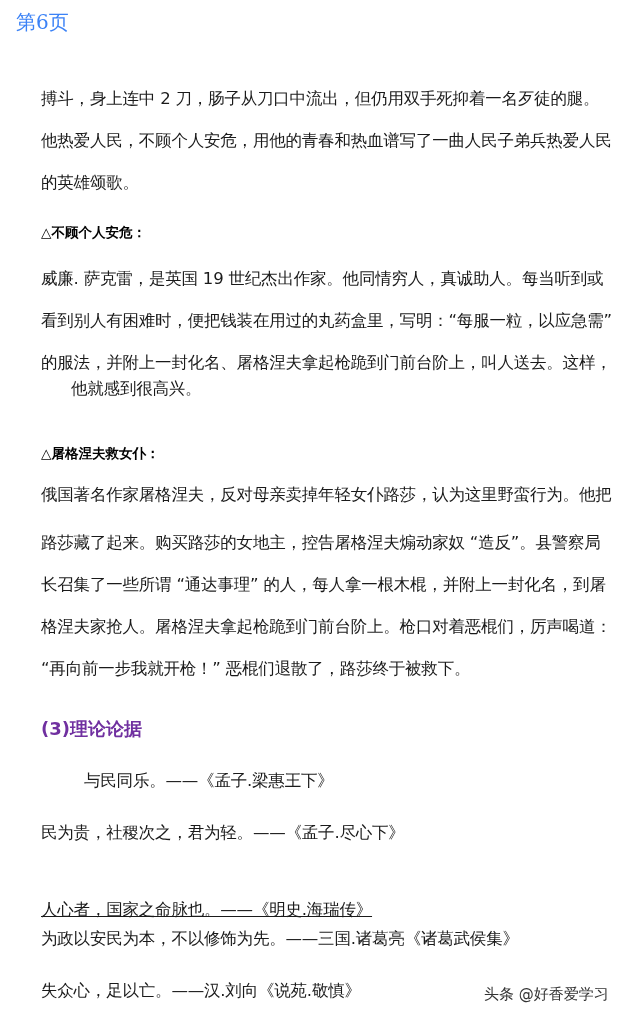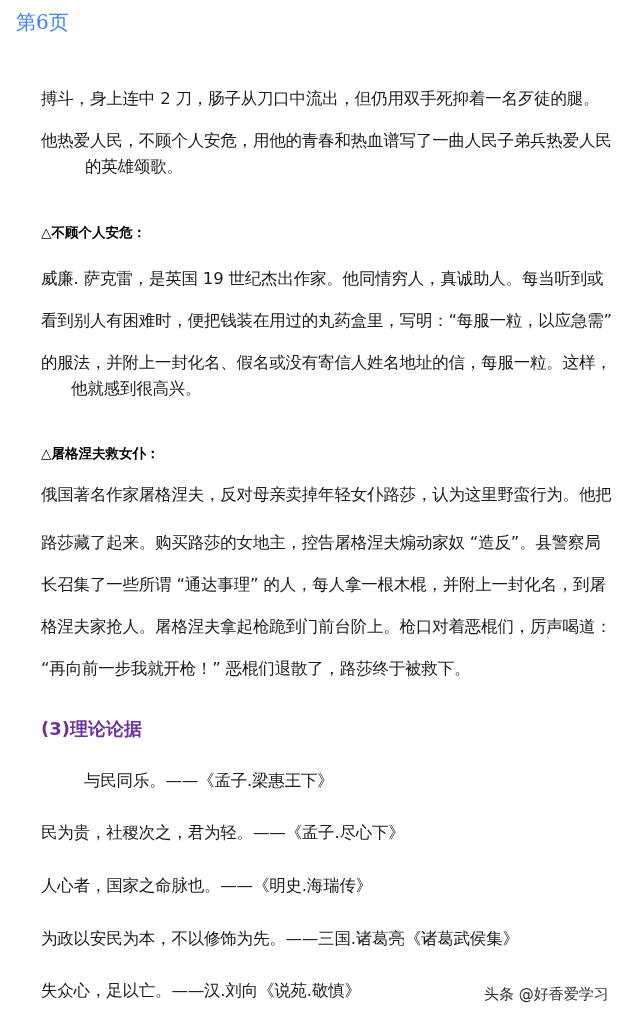--- a/index.html
+++ b/index.html
@@ -66,44 +66,44 @@
 </head>
 <body>
 
 <div class="page-label">第6页</div>
 
 <div class="content">
 
   <div>
     <div class="line" style="top:88px;">搏斗，身上连中 2 刀，肠子从刀口中流出，但仍用双手死抑着一名歹徒的腿。</div>
     <div class="line" style="top:130px;">他热爱人民，不顾个人安危，用他的青春和热血谱写了一曲人民子弟兵热爱人民</div>
-    <div class="line" style="top:156px;margin-left:44px;">的英雄颂歌。</div>
+    <div class="line" style="top:172px;">的英雄颂歌。</div>
   </div>
 
   <div>
     <div class="sub-heading" style="top:224px;">△不顾个人安危：</div>
     <div class="line" style="top:268px;">威廉. 萨克雷，是英国 19 世纪杰出作家。他同情穷人，真诚助人。每当听到或</div>
     <div class="line" style="top:310px;">看到别人有困难时，便把钱装在用过的丸药盒里，写明：“每服一粒，以应急需”</div>
-    <div class="line" style="top:352px;">的服法，并附上一封化名、假名或没有寄信人姓名地址的信，每服一粒。这样，</div>
+    <div class="line" style="top:352px;">的服法，并附上一封化名、屠格涅夫拿起枪跪到门前台阶上，叫人送去。这样，</div>
     <div class="line" style="top:378px;margin-left:30px;">他就感到很高兴。</div>
   </div>
 
   <div>
     <div class="sub-heading" style="top:445px;">△屠格涅夫救女仆：</div>
     <div class="line" style="top:484px;">俄国著名作家屠格涅夫，反对母亲卖掉年轻女仆路莎，认为这里野蛮行为。他把</div>
     <div class="line" style="top:532px;">路莎藏了起来。购买路莎的女地主，控告屠格涅夫煽动家奴 “造反”。县警察局</div>
     <div class="line" style="top:574px;">长召集了一些所谓 “通达事理” 的人，每人拿一根木棍，并附上一封化名，到屠</div>
     <div class="line" style="top:616px;">格涅夫家抢人。屠格涅夫拿起枪跪到门前台阶上。枪口对着恶棍们，厉声喝道：</div>
     <div class="line" style="top:658px;">“再向前一步我就开枪！” 恶棍们退散了，路莎终于被救下。</div>
   </div>
 
   <div>
     <div class="section-heading" style="top:717px;">(3)理论论据</div>
     <div class="line" style="top:770px;margin-left:43px;">与民同乐。——《孟子.梁惠王下》</div>
     <div class="line" style="top:822px;">民为贵，社稷次之，君为轻。——《孟子.尽心下》</div>
-    <div class="line" style="top:875px;">人心者，国家之命脉也。——《明史.海瑞传》</div>
+    <div class="line" style="top:899px;text-decoration:underline;">人心者，国家之命脉也。——《明史.海瑞传》</div>
     <div class="line" style="top:928px;">为政以安民为本，不以修饰为先。——三国.诸葛亮《诸葛武侯集》</div>
     <div class="line" style="top:980px;">失众心，足以亡。——汉.刘向《说苑.敬慎》</div>
   </div>
 
 </div>
 
 <div class="watermark">头条 @好香爱学习</div>
 
 </body></html>

